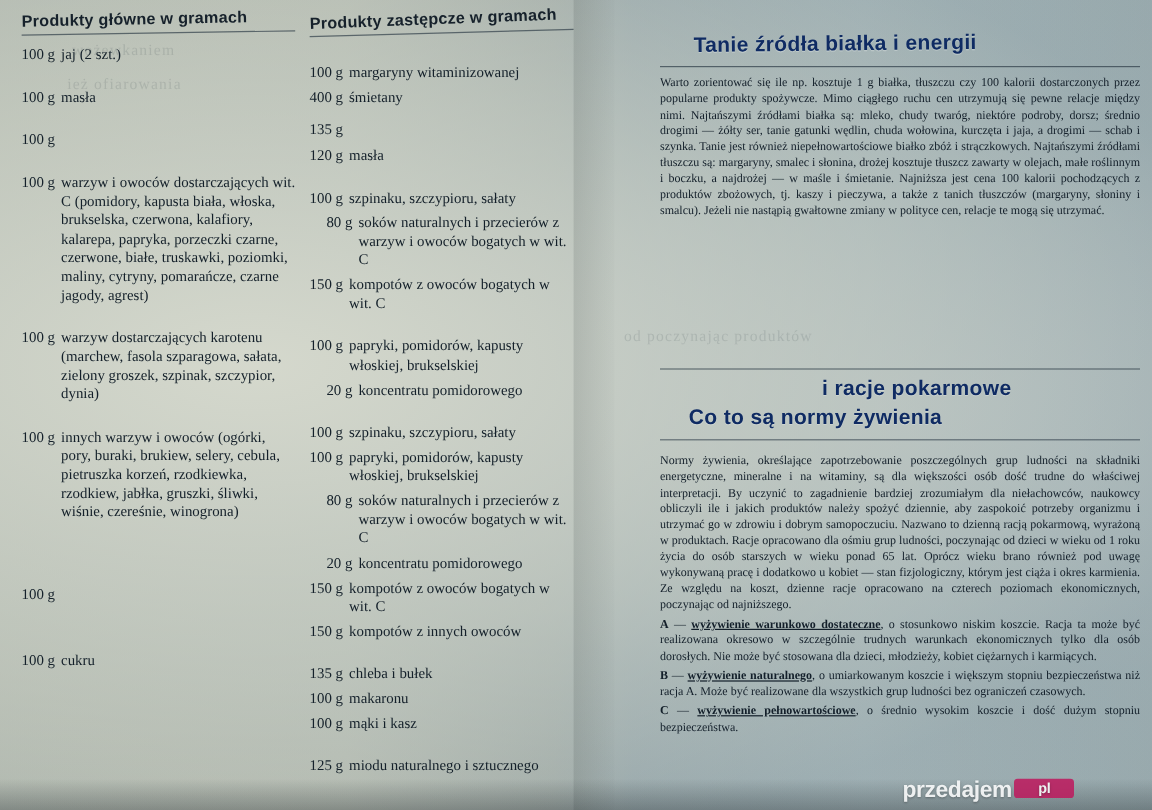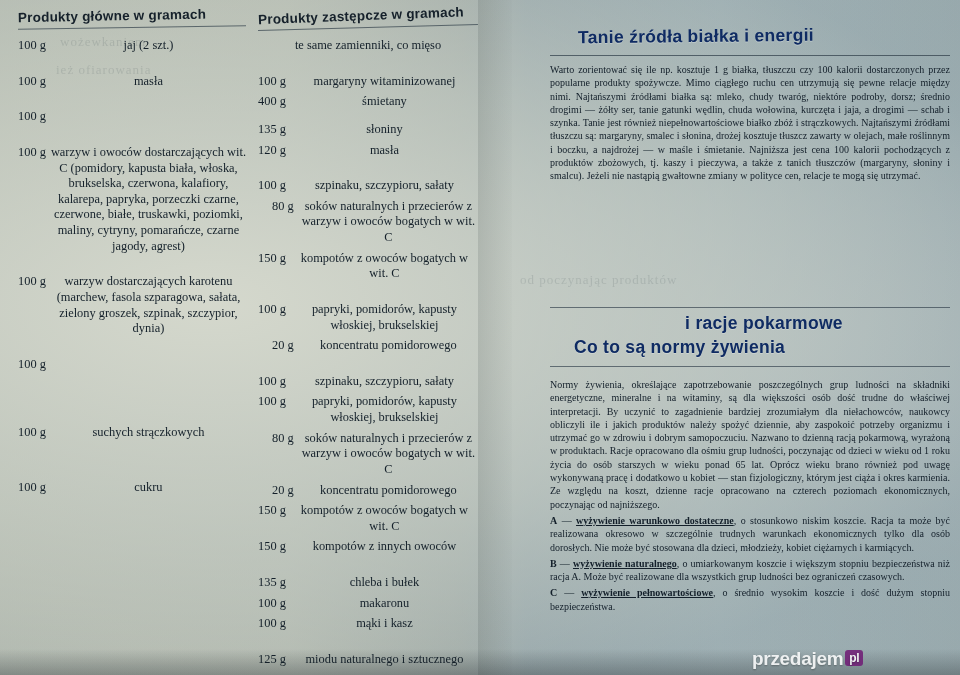--- a/index.html
+++ b/index.html
@@ -63,21 +63,20 @@
     transform: rotate(-0.9deg);
   }
   #col-sub .rule { transform: rotate(-1.6deg); }
   .item {
     display: flex;
     font-family: "Liberation Serif", serif;
     font-size: 12.4px;
     line-height: 1.26;
     color: #14202a;
     margin-bottom: 12px;
-    text-align: center;
   }
   .item .qty {
     flex: 0 0 auto;
     white-space: nowrap;
     padding-right: 5px;
   }
   .item .qty.indent { padding-left: 14px; }
   .item .txt {
     flex: 1 1 auto;
   }
@@ -153,25 +152,25 @@
     font-family: "Liberation Sans", sans-serif;
     font-size: 19px;
     font-weight: bold;
     color: #ffffff;
     opacity: 0.85;
     letter-spacing: -0.3px;
     text-shadow: 0 1px 2px rgba(0,0,0,0.35);
   }
   #watermark .dot {
     display: inline-block;
-    background: #701a75;
+    background: #be185d;
     color: #fff;
     border-radius: 3px;
     font-size: 12px;
-    padding: 1px 4px;
+    padding: 1px 20px;
     margin-left: 2px;
     vertical-align: 3px;
   }
   
   .ghost {
     position: absolute;
     font-family: "Liberation Serif", serif;
     color: rgba(40,55,60,0.13);
     font-size: 13px;
     letter-spacing: 1px;
@@ -227,57 +226,53 @@
           <span class="txt">warzyw i owoców dostarczających wit. C (pomidory, kapusta biała, włoska, brukselska, czerwona, kalafiory, kalarepa, papryka, porzeczki czarne, czerwone, białe, truskawki, poziomki, maliny, cytryny, pomarańcze, czarne jagody, agrest)</span>
         </div>
         <div class="gap-sm"></div>
         <div class="item">
           <span class="qty">100 g</span>
           <span class="txt">warzyw dostarczających karotenu (marchew, fasola szparagowa, sałata, zielony groszek, szpinak, szczypior, dynia)</span>
         </div>
         <div class="gap-sm"></div>
         <div class="item">
           <span class="qty">100 g</span>
+          <span class="txt">innych warzyw i owoców (ogórki, pory, buraki, brukiew, selery, cebula, pietruszka korzeń, rzodkiewka, rzodkiew, jabłka, gruszki, śliwki, wiśnie, czereśnie, winogrona)</span>
         </div>
         <div class="gap-xl"></div>
         <div class="item">
           <span class="qty">100 g</span>
-          <span class="txt">suchych strączkowych</span>
         </div>
         <div class="gap-lg"></div>
         <div class="item">
           <span class="qty">100 g</span>
           <span class="txt">cukru</span>
         </div>
       </div>
     </div>
 
     <div class="col" id="col-sub">
       <div class="col-head">Produkty zastępcze w gramach</div>
       <div class="rule"></div>
       <div class="list-sub">
 
-        <div class="item">
-          <span class="txt">te same zamienniki, co mięso</span>
-        </div>
         <div class="gap-md"></div>
 
         <div class="item">
           <span class="qty">100 g</span>
           <span class="txt">margaryny witaminizowanej</span>
         </div>
         <div class="item">
           <span class="qty">400 g</span>
           <span class="txt">śmietany</span>
         </div>
         <div class="gap-sm"></div>
 
         <div class="item">
           <span class="qty">135 g</span>
-          <span class="txt">słoniny</span>
         </div>
         <div class="item">
           <span class="qty">120 g</span>
           <span class="txt">masła</span>
         </div>
         <div class="gap-md"></div>
 
         <div class="item">
           <span class="qty">100 g</span>
           <span class="txt">szpinaku, szczypioru, sałaty</span>

